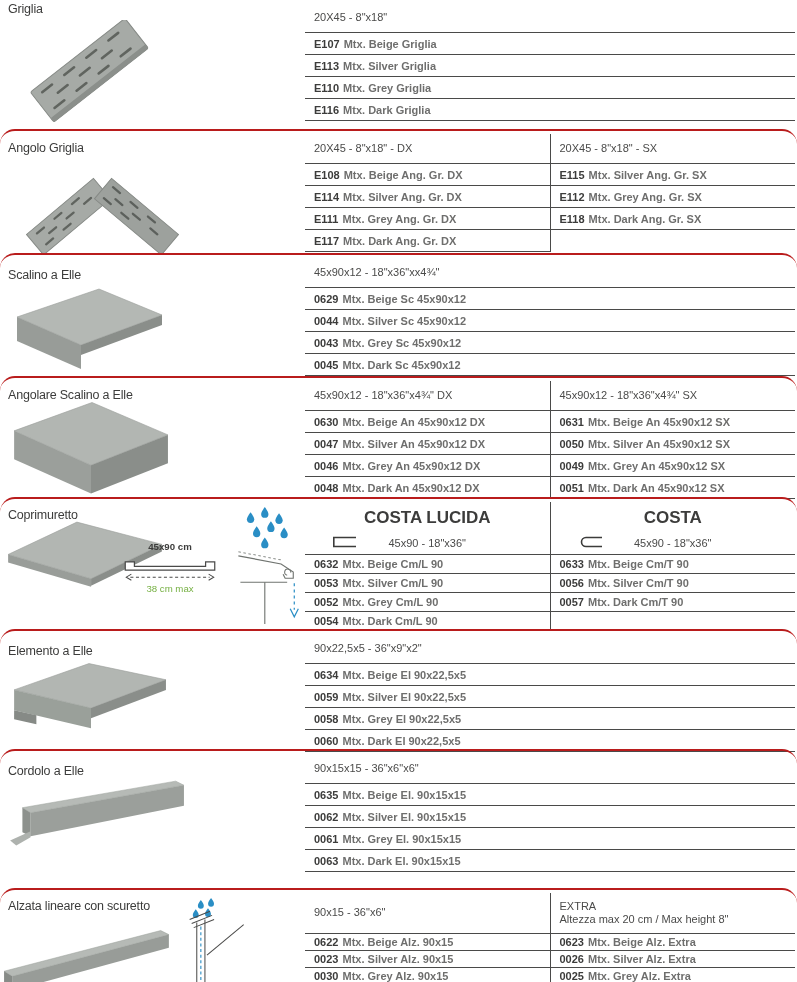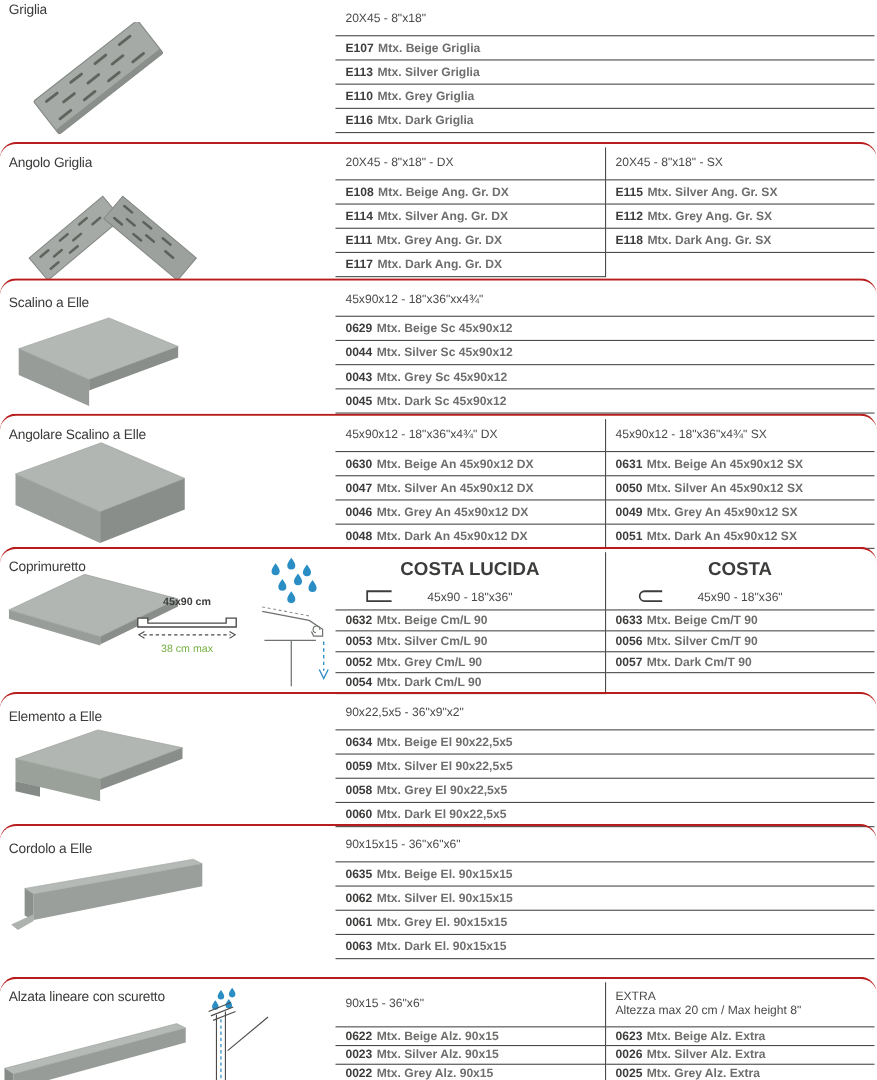--- a/index.html
+++ b/index.html
@@ -438,21 +438,21 @@
           </div>
           <div class="trow">
             <span class="code">0622</span>
             <span class="desc">Mtx. Beige Alz. 90x15</span>
           </div>
           <div class="trow">
             <span class="code">0023</span>
             <span class="desc">Mtx. Silver Alz. 90x15</span>
           </div>
           <div class="trow">
-            <span class="code">0022</span>
+            <span class="code">0030</span>
             <span class="desc">Mtx. Grey Alz. 90x15</span>
           </div>
           <div class="trow">
             <span class="code">0020</span>
             <span class="desc">Mtx. Dark Alz. 90x15</span>
           </div>
         </div>
         <div class="tcol">
           <div class="thead">
             <div class="hl">EXTRA</div>

